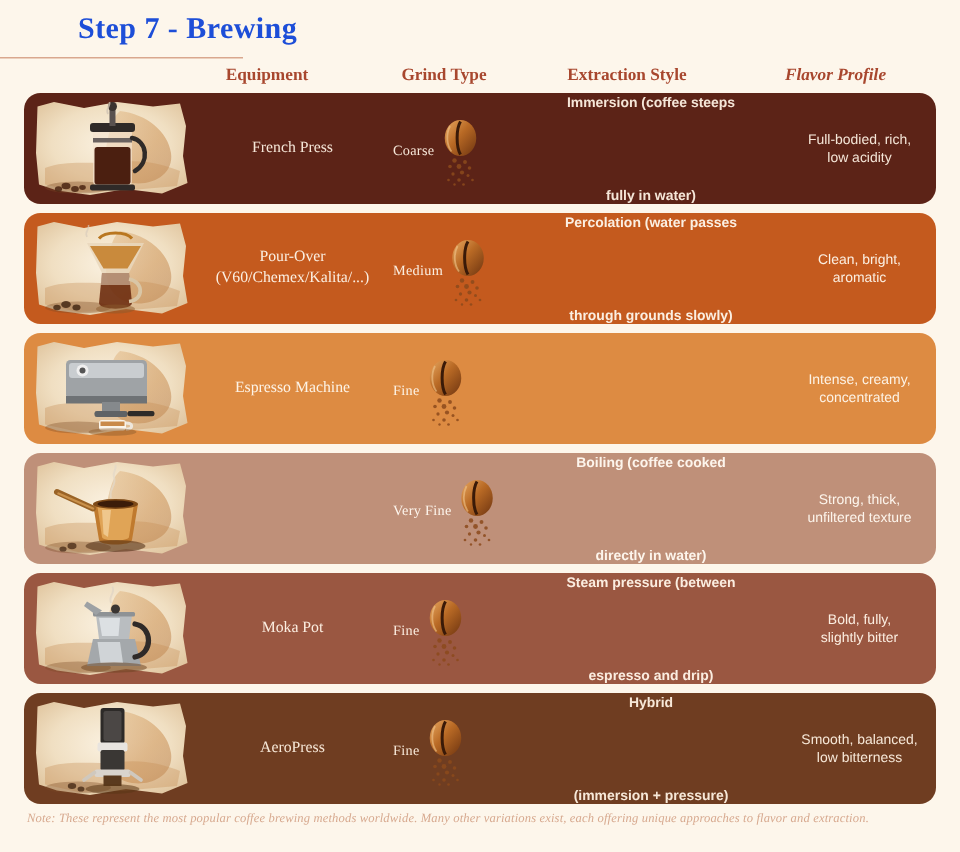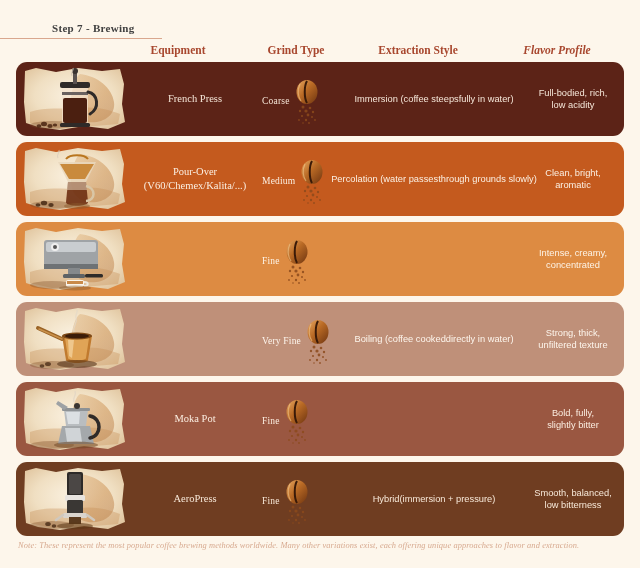--- a/index.html
+++ b/index.html
@@ -7,23 +7,23 @@
     width:640px;height:568px;overflow:hidden;
     background:#FDF6EB;
     font-family:"Liberation Sans",sans-serif;
     position:relative;
   }
   .page{position:relative;width:640px;height:568px;}
 
   
   .title-wrap{position:absolute;left:0;top:6px;width:640px;height:34px;}
   .title{
-    position:absolute;left:52px;top:16px;
+    position:absolute;left:52px;top:2px;
     font-family:"Liberation Serif",serif;
-    font-weight:bold;font-size:11px;color:#404040;
+    font-weight:bold;font-size:20px;color:#1d4ed8;
     letter-spacing:.3px;white-space:nowrap;
   }
   .title-rule{
     position:absolute;left:0;top:32px;width:162px;height:1px;
     background:#D9A78E;
   }
 
   
   .headers{position:absolute;left:0;top:44px;width:640px;height:16px;}
   .hdr{
@@ -72,23 +72,24 @@
   }
   .grind-label{
     font-family:"Liberation Serif",serif;font-size:9.5px;
     letter-spacing:.2px;white-space:nowrap;margin-bottom:1px;
   }
   .bean{width:34px;height:48px;display:block;}
 
   
   .extract{
     position:absolute;left:346px;top:0;width:144px;height:74px;
-    display:flex;flex-direction:row;align-items:center;justify-content:center;
+    display:flex;flex-direction:column;align-items:center;justify-content:space-between;
     font-family:"Liberation Sans",sans-serif;font-size:9.3px;line-height:12.5px;
     text-align:center;
+    font-weight:bold;
   }
   
   .flavor{
     position:absolute;left:492px;top:0;width:130px;height:74px;
     display:flex;flex-direction:column;align-items:center;justify-content:center;
     font-family:"Liberation Sans",sans-serif;font-size:9.3px;line-height:12.5px;
     text-align:center;
   }
   .extract span,.flavor span{display:block;white-space:nowrap;}
 
@@ -312,20 +313,23 @@
         <rect x="63" y="48" width="18" height="3.5" rx="1.5" fill="#2E2B29"></rect>
         <circle cx="33" cy="21" r="4" fill="#EFEFEF"></circle>
               <circle cx="33" cy="21" r="2" fill="#555"></circle>
         <rect x="44" y="54" width="18" height="7" rx="2" fill="#FAF4EA"></rect>
         <rect x="45" y="55" width="16" height="3" fill="#C98A4A"></rect>
         <path d="M62,56 C67,56 67,60 62,60" stroke="#EEE7DC" stroke-width="2" fill="none"></path>
         <ellipse cx="53" cy="62" rx="16" ry="2.5" fill="#8A5A2C" opacity=".45"></ellipse>
       </g>
           </svg>
         </div>
+        <div class="eq">
+          <span>Espresso Machine</span>
+        </div>
         <div class="grind">
           <div class="grind-label">Fine</div>
           <div>
             <svg class="bean" viewBox="0 0 34 48" xmlns="http://www.w3.org/2000/svg">
     <defs>
       <linearGradient id="bn_2" x1="0" y1="0" x2="1" y2="1">
         <stop offset="0%" stop-color="#E8A861"></stop>
         <stop offset="45%" stop-color="#B96A25"></stop>
         <stop offset="100%" stop-color="#6E3410"></stop>
       </linearGradient>
@@ -496,20 +500,24 @@
                 <circle cx="22" cy="39" r="1"></circle>
                 <circle cx="16" cy="42" r="1.2"></circle>
       <circle cx="9" cy="42" r=".9"></circle>
                 <circle cx="25" cy="42" r=".9"></circle>
                 <circle cx="19" cy="45" r=".9"></circle>
       <circle cx="13" cy="45" r=".8"></circle>
     </g>
   </svg>
           </div>
         </div>
+        <div class="extract">
+          <span>Steam pressure (between</span>
+          <span>espresso and drip)</span>
+        </div>
         <div class="flavor">
           <span>Bold, fully,</span>
           <span>slightly bitter</span>
         </div>
       </div>
       <div class="row" style="background: rgb(111, 61, 33); color: rgb(247, 232, 216);">
         <div class="thumb">
           <svg viewBox="0 0 105 66" xmlns="http://www.w3.org/2000/svg">
     <defs>
       <radialGradient id="pg_aeropress" cx="50%" cy="45%" r="72%">

